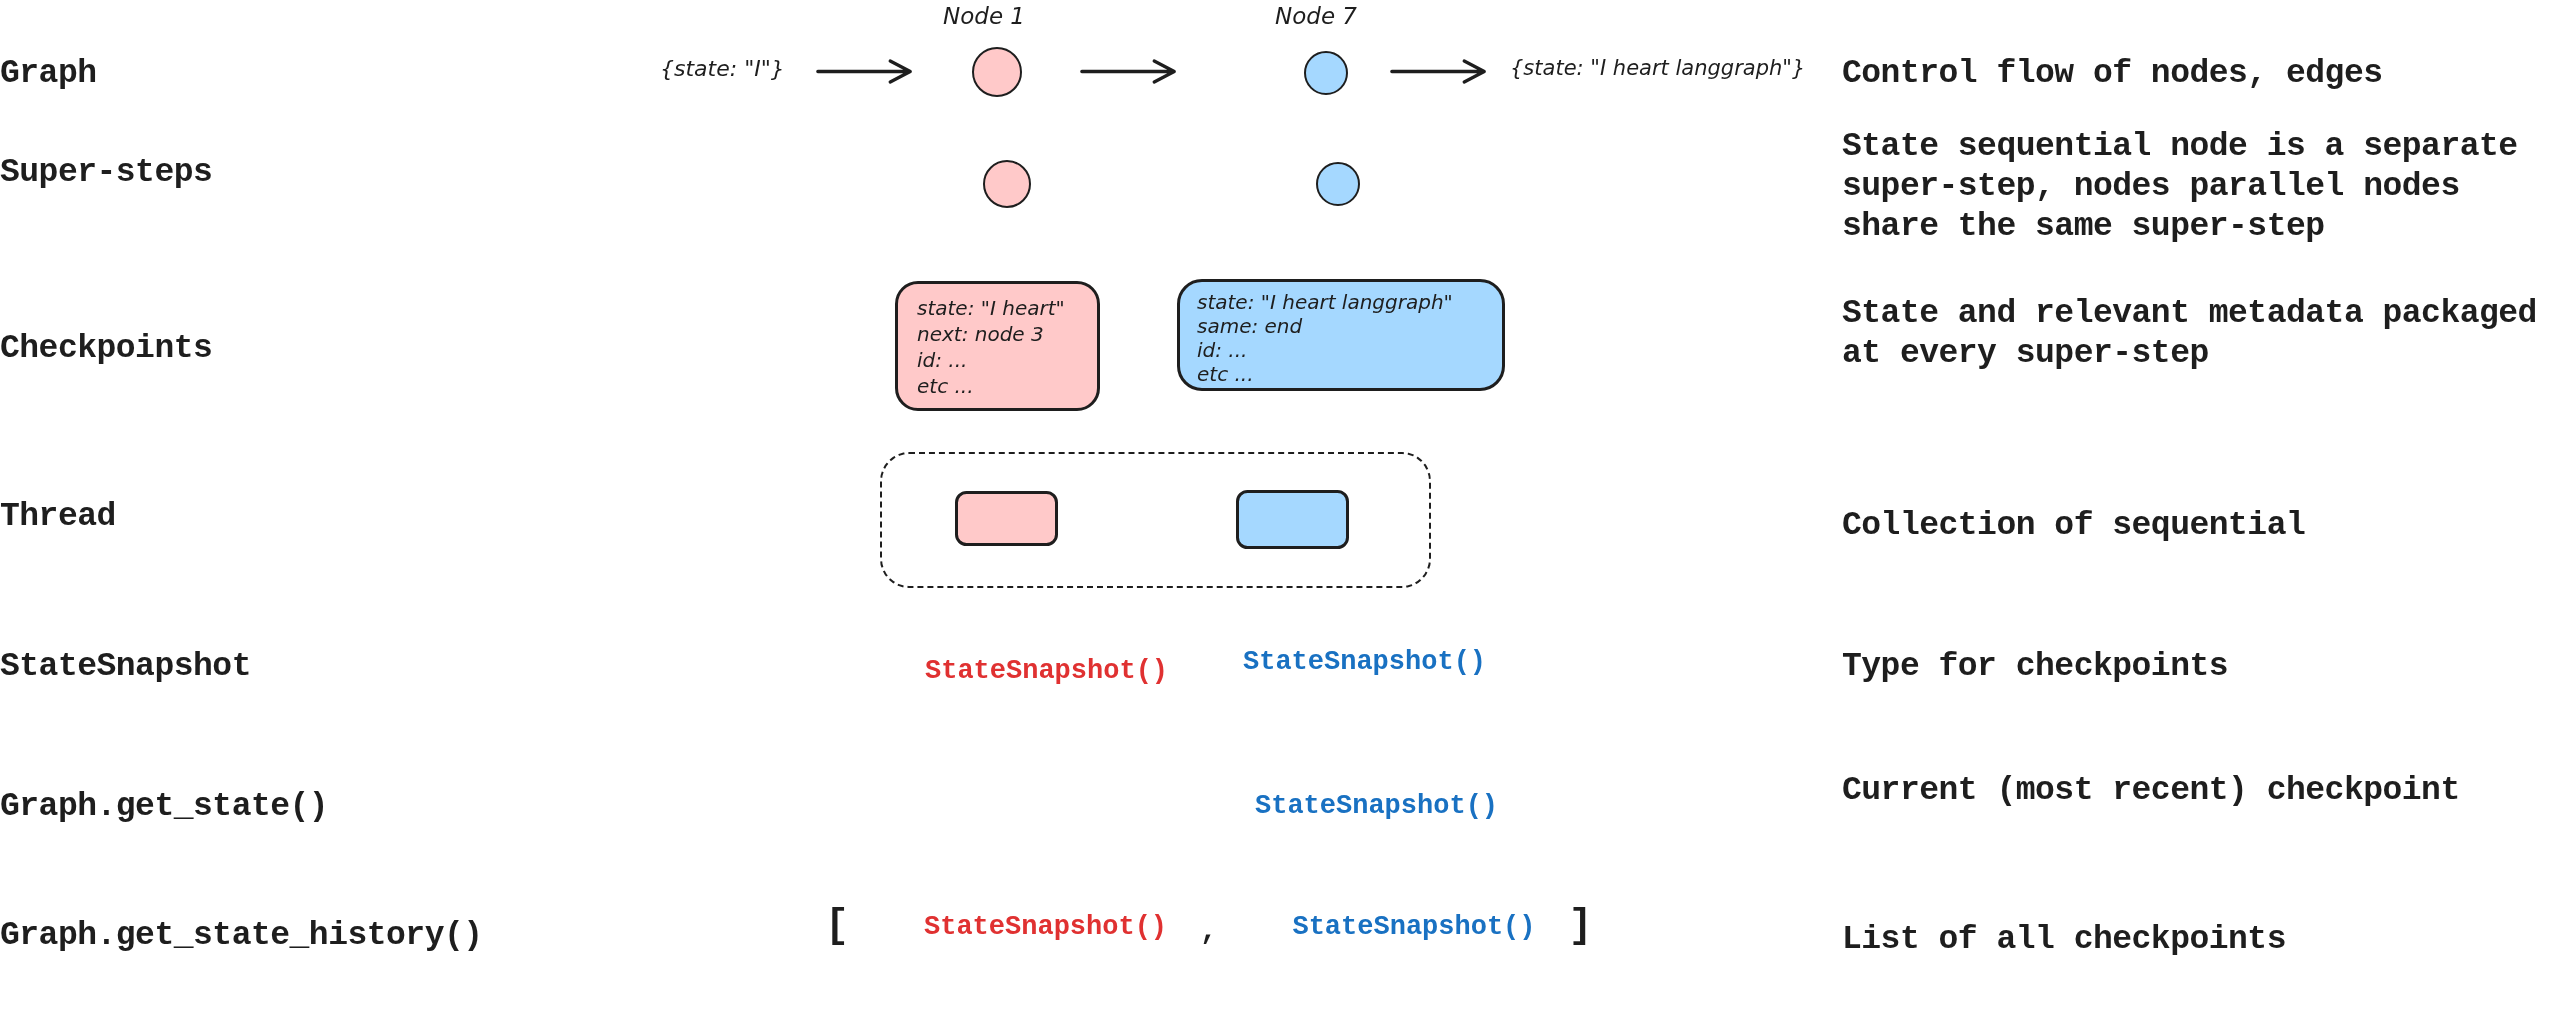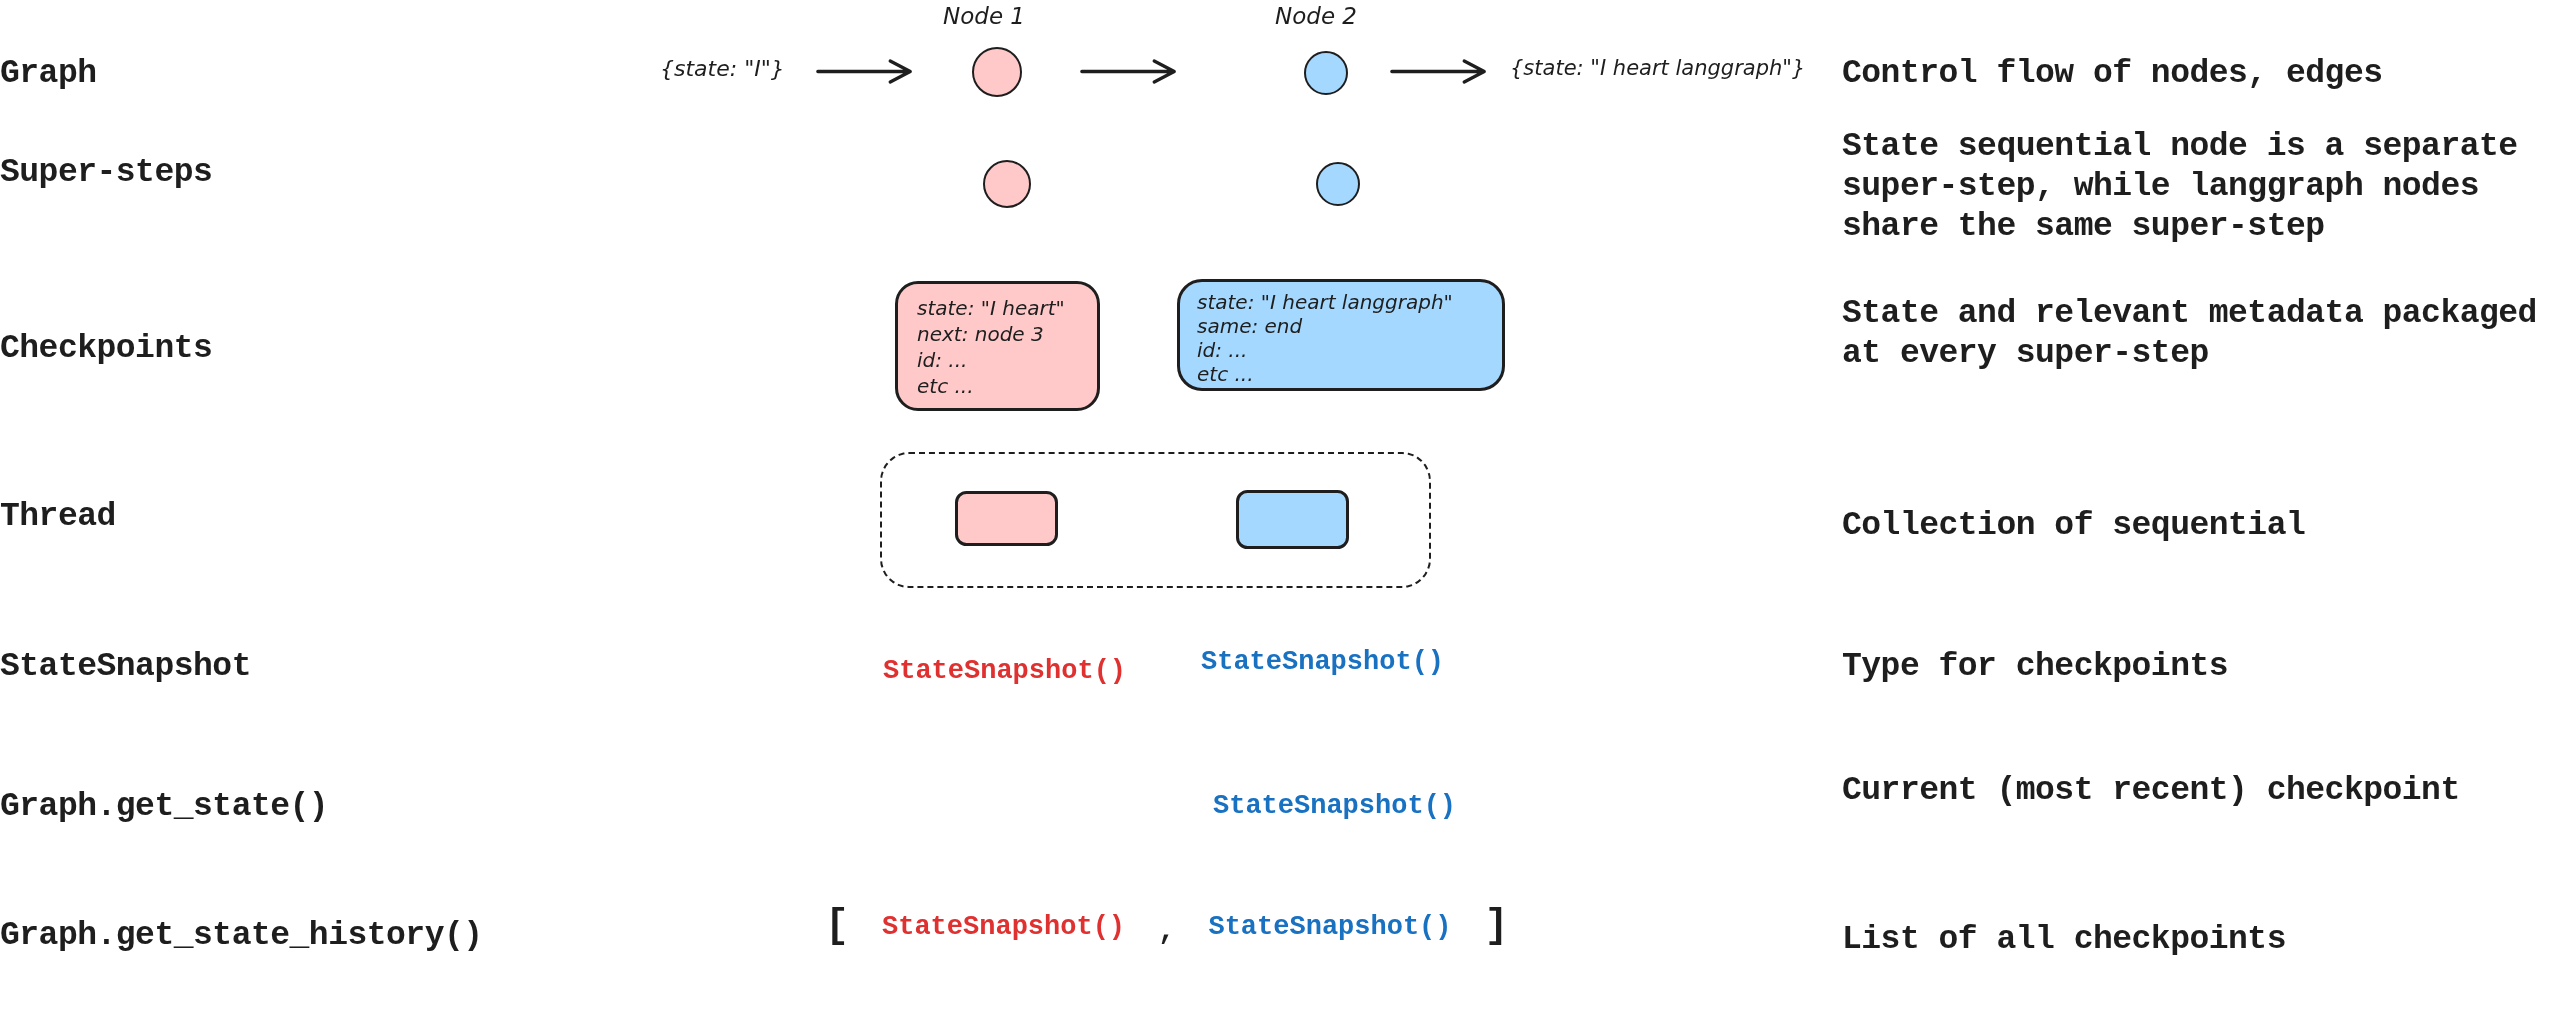--- a/index.html
+++ b/index.html
@@ -12,21 +12,21 @@
          line-height:40px;white-space:nowrap;}
   .desc{position:absolute;left:1842px;font-size:33px;letter-spacing:-0.5px;line-height:40px;white-space:nowrap;}
   .hand{font-family:"DejaVu Sans",cursive;font-style:italic;color:var(--ink);}
   .center{}
   .circle{position:absolute;border:2.9px solid var(--ink);border-radius:50%;box-sizing:border-box;}
   .pink{background:var(--pink-fill);}
   .blue{background:var(--blue-fill);}
   .ckbox{position:absolute;border:3.3px solid var(--ink);box-sizing:border-box;}
   .ckline{font-size:20px;line-height:26px;white-space:nowrap;}
   .code{position:absolute;font-family:"Liberation Mono","DejaVu Sans Mono",monospace;font-weight:700;
-        font-size:27px;white-space:nowrap;line-height:31px;}
+        font-size:27px;white-space:nowrap;line-height:31px;margin-left:42px;}
   .red-code{color:var(--red-code);}
   .blue-code{color:var(--blue-code);}
   .arrow{position:absolute;color:var(--ink);}
   .bracket{font-family:"Liberation Mono","DejaVu Sans Mono",monospace;font-weight:700;font-size:40px;
            color:var(--ink);line-height:1;}
   .comma{font-family:"Liberation Mono","DejaVu Sans Mono",monospace;font-weight:700;font-size:29px;
          color:var(--ink);transform:translateY(3.8px);}
   .hlist{position:absolute;display:flex;align-items:center;gap:33px;}
 </style>
 </head>
@@ -46,21 +46,21 @@
   <path d="M3 15 H98 M79 4 L100 15 L79 26" stroke="currentColor" stroke-width="3.5" fill="none" stroke-linecap="round" stroke-linejoin="round"></path>
 </svg>
 
 <div class="abs hand center" style="left:943px;top:2.9px;width:105px;font-size:23px;white-space:nowrap">Node 1</div>
 <div class="circle pink" style="left:972px;top:47px;width:50px;height:50px"></div>
 
 <svg class="arrow" style="left:1079px;top:57px" width="100" height="29" viewBox="0 0 105 30">
   <path d="M3 15 H98 M79 4 L100 15 L79 26" stroke="currentColor" stroke-width="3.5" fill="none" stroke-linecap="round" stroke-linejoin="round"></path>
 </svg>
 
-<div class="abs hand center" style="left:1275px;top:2.9px;width:105px;font-size:23px;white-space:nowrap">Node 2</div>
+<div class="abs hand center" style="left:1275px;top:2.9px;width:105px;font-size:23px;white-space:nowrap">Node 7</div>
 <div class="circle blue" style="left:1304px;top:51px;width:44px;height:44px"></div>
 
 <svg class="arrow" style="left:1389px;top:57px" width="100" height="29" viewBox="0 0 105 30">
   <path d="M3 15 H98 M79 4 L100 15 L79 26" stroke="currentColor" stroke-width="3.5" fill="none" stroke-linecap="round" stroke-linejoin="round"></path>
 </svg>
 
 <div class="abs hand center" style="left:1510px;top:56px;width:310px;font-size:21px;white-space:nowrap">{state: "I heart langgraph"}</div>
 
 <div class="circle pink" style="left:983px;top:160px;width:48px;height:48px"></div>
 <div class="circle blue" style="left:1316px;top:162px;width:44px;height:44px"></div>
@@ -93,21 +93,21 @@
   <span class="code red-code" style="position:static">StateSnapshot()</span>
   <span class="comma">,</span>
   <span class="code blue-code" style="position:static">StateSnapshot()</span>
   <span class="bracket">]</span>
 </div>
 
 <div class="desc mono" style="top:54px">Control flow of nodes, edges</div>
 
 <div class="desc mono" style="top:127px">
   <div>State sequential node is a separate</div>
-  <div>super-step, while langgraph nodes</div>
+  <div>super-step, nodes parallel nodes</div>
   <div>share the same super-step</div>
 </div>
 
 <div class="desc mono" style="top:294px">
   <div>State and relevant metadata packaged</div>
   <div>at every super-step</div>
 </div>
 
 <div class="desc mono" style="top:506px">Collection of sequential</div>
 <div class="desc mono" style="top:647px">Type for checkpoints</div>

